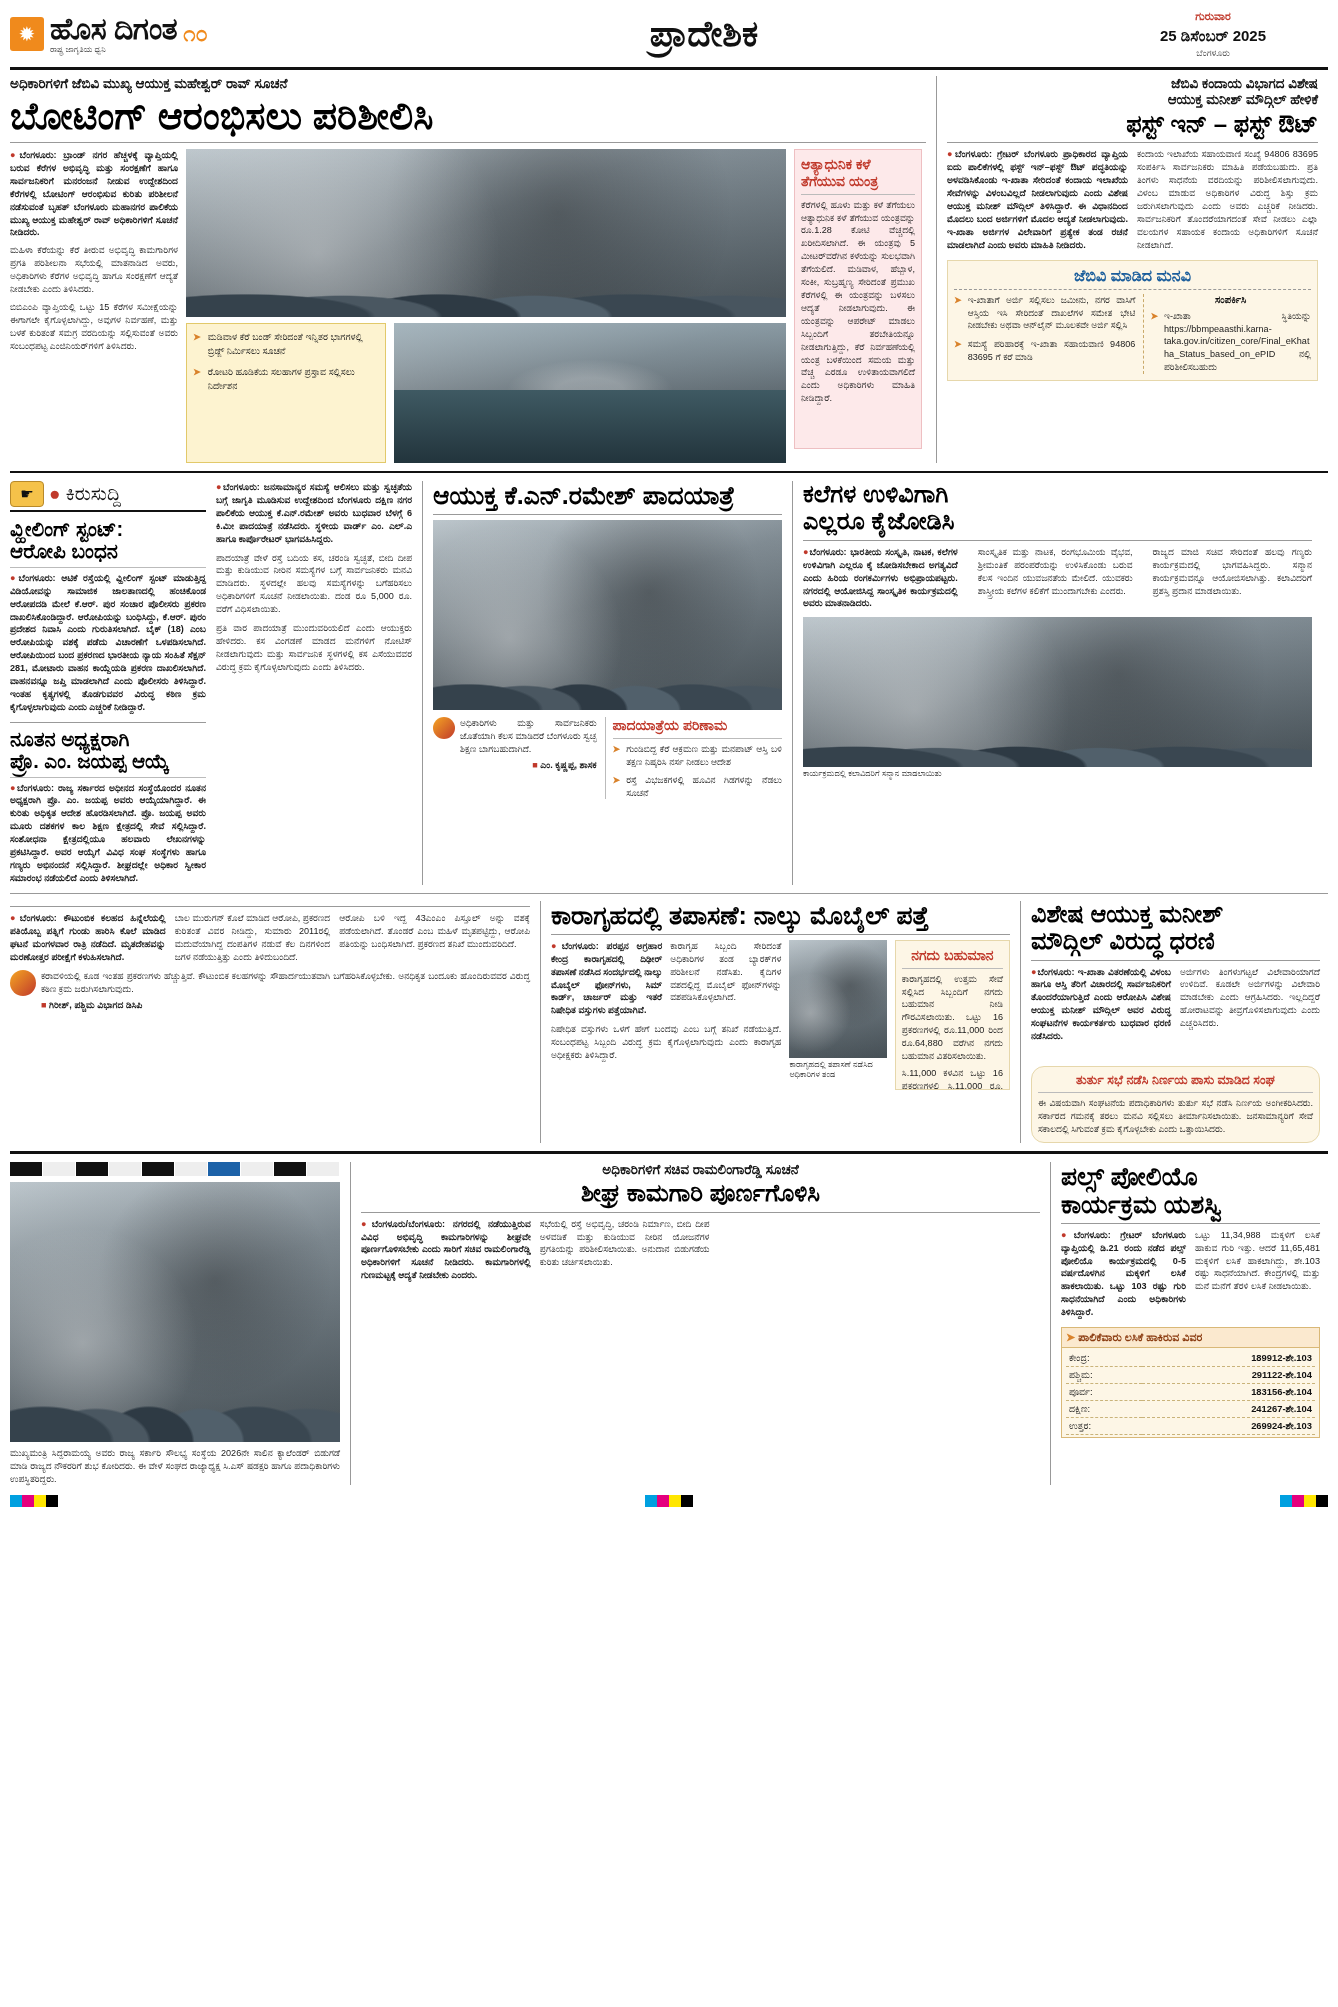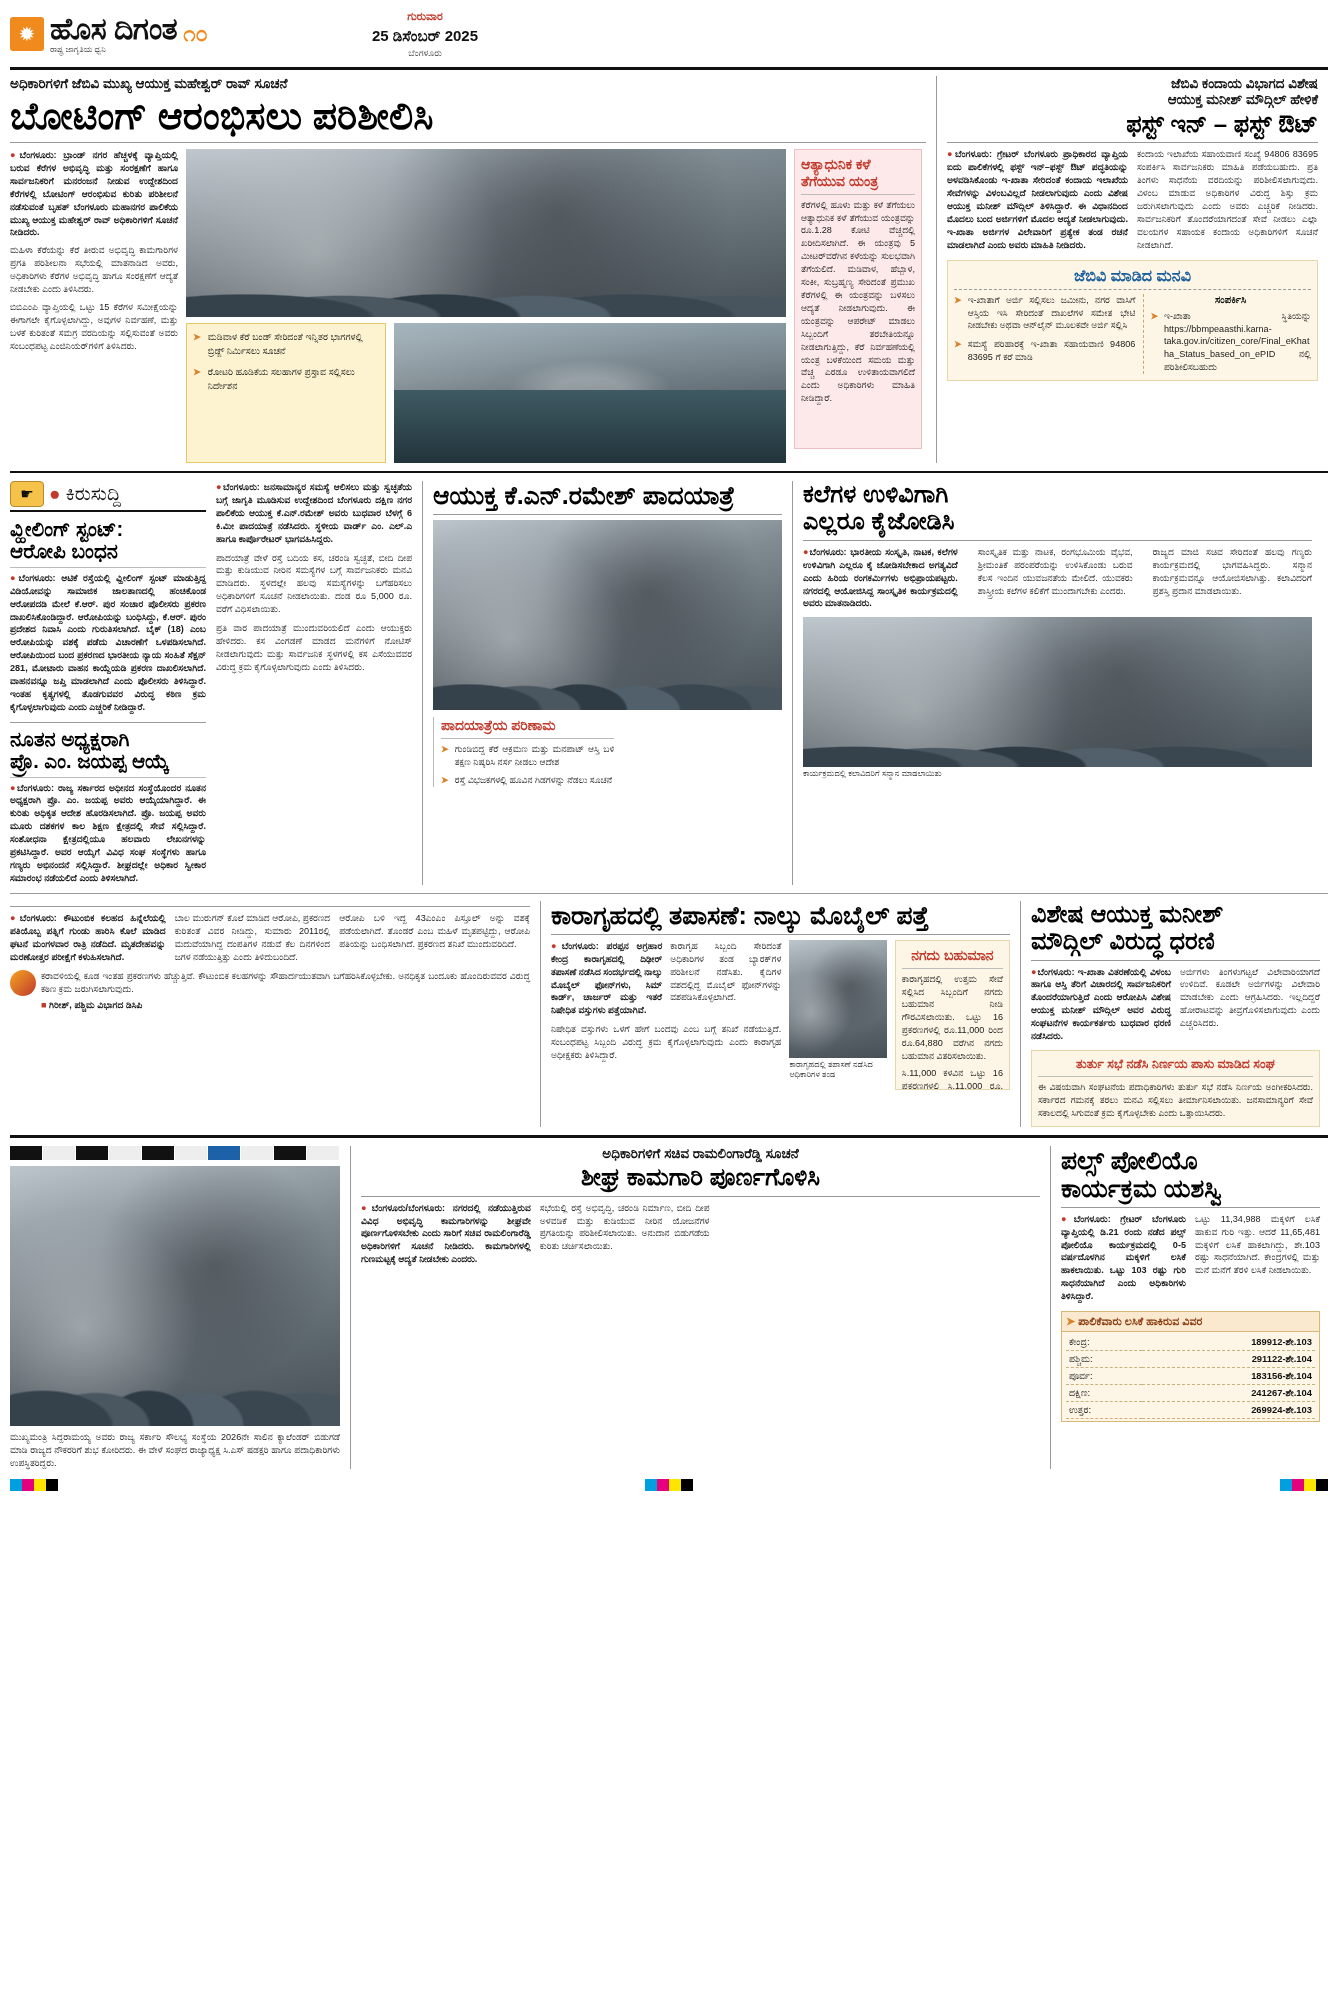--- a/index.html
+++ b/index.html
@@ -136,20 +136,21 @@
 
   <div class="masthead">
     <div class="logo-block">
       <div class="logo-mark">✹</div>
       <div class="logo-text">
         <div class="logo-main">ಹೊಸ ದಿಗಂತ</div>
         <div class="logo-sub">ರಾಷ್ಟ್ರ ಜಾಗೃತಿಯ ಧ್ವನಿ</div>
       </div>
       <div class="logo-num">೧೦</div>
     </div>
+    <div class="section-title">ಪ್ರಾದೇಶಿಕ</div>
     <div class="date-block">
       <div class="day">ಗುರುವಾರ</div>
       <div class="date">25 ಡಿಸೆಂಬರ್ 2025</div>
       <div class="city">ಬೆಂಗಳೂರು</div>
     </div>
   </div>
 
   <div class="top-wrap">
 
     <div class="top-left">
@@ -260,20 +261,29 @@
       </p>
       <p class="body-text" style="margin:6px 0 0 0;">ಪಾದಯಾತ್ರೆ ವೇಳೆ ರಸ್ತೆ ಬದಿಯ ಕಸ, ಚರಂಡಿ ಸ್ವಚ್ಛತೆ, ಬೀದಿ ದೀಪ ಮತ್ತು ಕುಡಿಯುವ ನೀರಿನ ಸಮಸ್ಯೆಗಳ ಬಗ್ಗೆ ಸಾರ್ವಜನಿಕರು ಮನವಿ ಮಾಡಿದರು. ಸ್ಥಳದಲ್ಲೇ ಹಲವು ಸಮಸ್ಯೆಗಳನ್ನು ಬಗೆಹರಿಸಲು ಅಧಿಕಾರಿಗಳಿಗೆ ಸೂಚನೆ ನೀಡಲಾಯಿತು. ದಂಡ ರೂ 5,000 ರೂ. ವರೆಗೆ ವಿಧಿಸಲಾಯಿತು.</p>
       <p class="body-text" style="margin:6px 0 0 0;">ಪ್ರತಿ ವಾರ ಪಾದಯಾತ್ರೆ ಮುಂದುವರಿಯಲಿದೆ ಎಂದು ಆಯುಕ್ತರು ಹೇಳಿದರು. ಕಸ ವಿಂಗಡಣೆ ಮಾಡದ ಮನೆಗಳಿಗೆ ನೋಟಿಸ್ ನೀಡಲಾಗುವುದು ಮತ್ತು ಸಾರ್ವಜನಿಕ ಸ್ಥಳಗಳಲ್ಲಿ ಕಸ ಎಸೆಯುವವರ ವಿರುದ್ಧ ಕ್ರಮ ಕೈಗೊಳ್ಳಲಾಗುವುದು ಎಂದು ತಿಳಿಸಿದರು.</p>
     </div>
 
     <div class="col-c">
       <div class="headline h-md">ಆಯುಕ್ತ ಕೆ.ಎನ್.ರಮೇಶ್ ಪಾದಯಾತ್ರೆ</div>
       <div class="hr"></div>
       <div class="photo people" style="width:100%;height:190px;"></div>
       <div style="display:flex;gap:8px;margin-top:7px;">
+        <div style="width:48%;">
+          <div style="display:flex;gap:5px;">
+            <div style="width:22px;height:22px;border-radius:50%;background:linear-gradient(135deg,#f5a623,#c0392b);flex:none;"></div>
+            <p class="body-text" style="margin:0;">ಅಧಿಕಾರಿಗಳು ಮತ್ತು ಸಾರ್ವಜನಿಕರು ಜೊತೆಯಾಗಿ ಕೆಲಸ ಮಾಡಿದರೆ ಬೆಂಗಳೂರು ಸ್ವಚ್ಛ ಶಿಕ್ಷಣ ಬಾಗಬಹುದಾಗಿದೆ.</p>
+          </div>
+          <div class="body-text" style="text-align:right;font-weight:bold;margin-top:3px;">
+            <span class="red-dot">■</span> <span>ಎಂ. ಕೃಷ್ಣಪ್ಪ, ಶಾಸಕ</span>
+          </div>
+        </div>
         <div style="width:52%;border-left:1px solid #bbb;padding-left:7px;">
           <div class="mini-head">ಪಾದಯಾತ್ರೆಯ ಪರಿಣಾಮ</div>
           <div class="hr-thin"></div>
           <div class="body-text" style="display:flex;gap:3px;">
             <span class="bullet-arrow">➤</span>
             <span>ಗುಂಡಿಬಿದ್ದ ಕೆರೆ ಆಕ್ರಮಣ ಮತ್ತು ಮನಪಾಟ್ ಆಸ್ತಿ ಬಳಿ ತಕ್ಷಣ ನಿಷ್ಕರಿಸಿ ನರ್ಸ ನೀಡಲು ಆದೇಶ</span>
           </div>
           <div class="body-text" style="display:flex;gap:3px;margin-top:5px;">
             <span class="bullet-arrow">➤</span>
             <span>ರಸ್ತೆ ವಿಭಜಕಗಳಲ್ಲಿ ಹೂವಿನ ಗಿಡಗಳನ್ನು ನೆಡಲು ಸೂಚನೆ</span>
@@ -351,21 +361,21 @@
     <div class="low-c">
       <div class="headline h-lg">ವಿಶೇಷ ಆಯುಕ್ತ ಮನೀಶ್</div>
       <div class="headline h-lg">ಮೌದ್ಗಿಲ್ ವಿರುದ್ಧ ಧರಣಿ</div>
       <div class="hr"></div>
       <div style="display:flex;gap:9px;">
         <p class="body-text" style="margin:0;width:50%;">
           <span class="red-dot">●</span><span class="dateline">ಬೆಂಗಳೂರು: ಇ-ಖಾತಾ ವಿತರಣೆಯಲ್ಲಿ ವಿಳಂಬ ಹಾಗೂ ಆಸ್ತಿ ತೆರಿಗೆ ವಿಚಾರದಲ್ಲಿ ಸಾರ್ವಜನಿಕರಿಗೆ ತೊಂದರೆಯಾಗುತ್ತಿದೆ ಎಂದು ಆರೋಪಿಸಿ ವಿಶೇಷ ಆಯುಕ್ತ ಮನೀಶ್ ಮೌದ್ಗಿಲ್ ಅವರ ವಿರುದ್ಧ ಸಂಘಟನೆಗಳ ಕಾರ್ಯಕರ್ತರು ಬುಧವಾರ ಧರಣಿ ನಡೆಸಿದರು.</span>
         </p>
         <p class="body-text" style="margin:0;width:50%;">ಅರ್ಜಿಗಳು ತಿಂಗಳುಗಟ್ಟಲೆ ವಿಲೇವಾರಿಯಾಗದೆ ಉಳಿದಿವೆ. ಕೂಡಲೇ ಅರ್ಜಿಗಳನ್ನು ವಿಲೇವಾರಿ ಮಾಡಬೇಕು ಎಂದು ಆಗ್ರಹಿಸಿದರು. ಇಲ್ಲದಿದ್ದರೆ ಹೋರಾಟವನ್ನು ತೀವ್ರಗೊಳಿಸಲಾಗುವುದು ಎಂದು ಎಚ್ಚರಿಸಿದರು.</p>
       </div>
-      <div class="box-cream" style="margin-top:7px;">
+      <div class="box-cream" style="margin-top:23px;border-radius:13px;">
         <div class="mini-head" style="text-align:center;font-size:12.5px;">ತುರ್ತು ಸಭೆ ನಡೆಸಿ ನಿರ್ಣಯ ಪಾಸು ಮಾಡಿದ ಸಂಘ</div>
         <div class="hr-thin"></div>
         <p class="body-text" style="margin:0;">ಈ ವಿಷಯವಾಗಿ ಸಂಘಟನೆಯ ಪದಾಧಿಕಾರಿಗಳು ತುರ್ತು ಸಭೆ ನಡೆಸಿ ನಿರ್ಣಯ ಅಂಗೀಕರಿಸಿದರು. ಸರ್ಕಾರದ ಗಮನಕ್ಕೆ ತರಲು ಮನವಿ ಸಲ್ಲಿಸಲು ತೀರ್ಮಾನಿಸಲಾಯಿತು. ಜನಸಾಮಾನ್ಯರಿಗೆ ಸೇವೆ ಸಕಾಲದಲ್ಲಿ ಸಿಗುವಂತೆ ಕ್ರಮ ಕೈಗೊಳ್ಳಬೇಕು ಎಂದು ಒತ್ತಾಯಿಸಿದರು.</p>
       </div>
     </div>
   </div>
 
   <div class="bot-wrap">
 
     <div class="bot-a">

